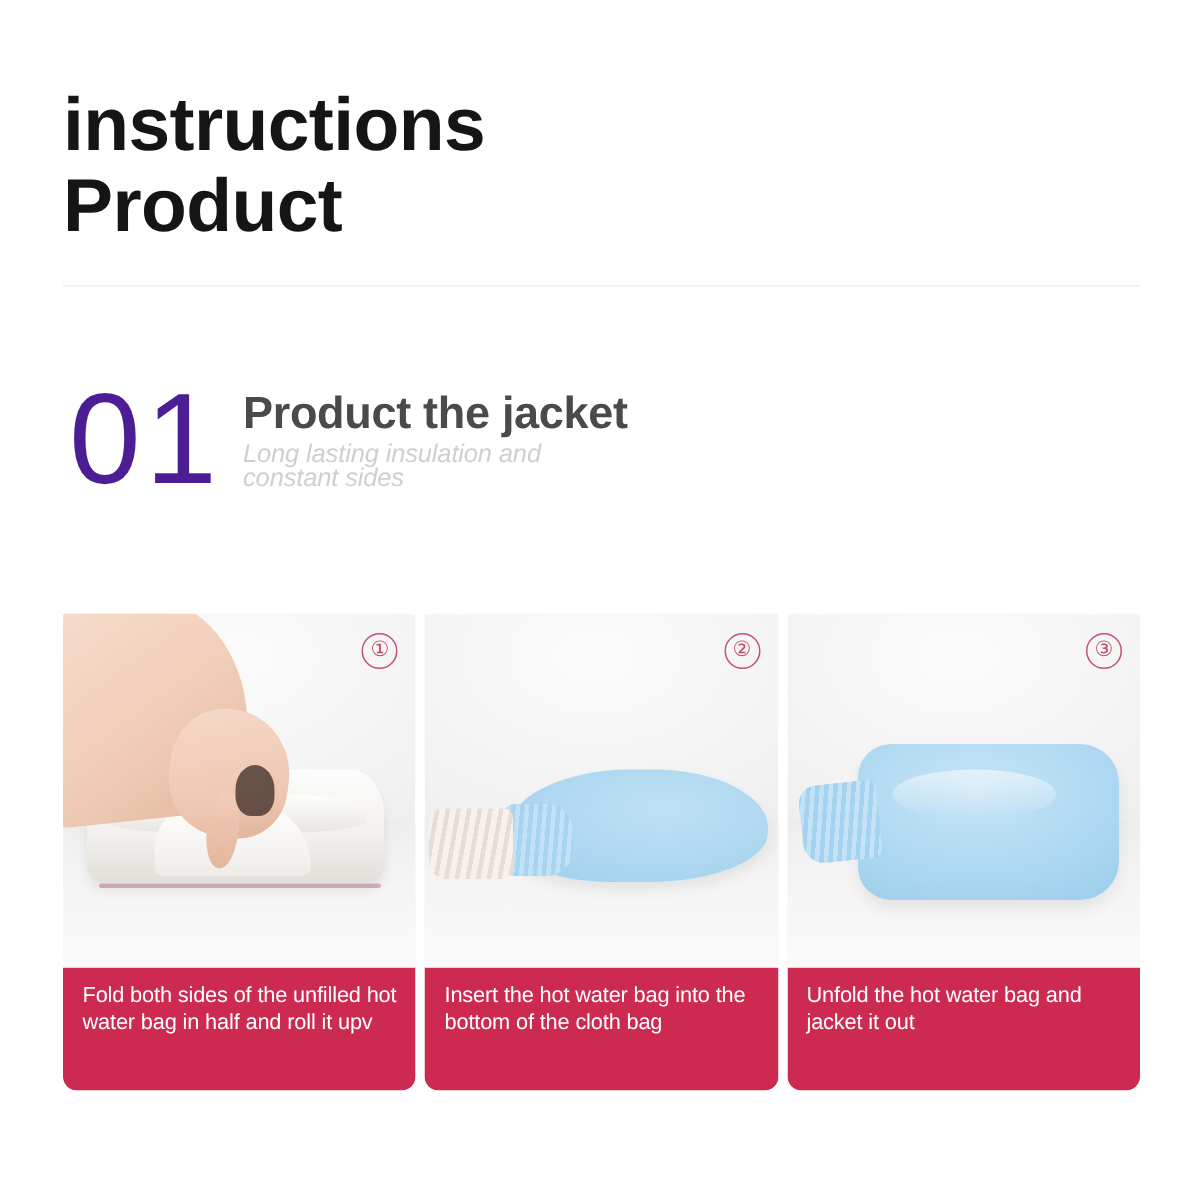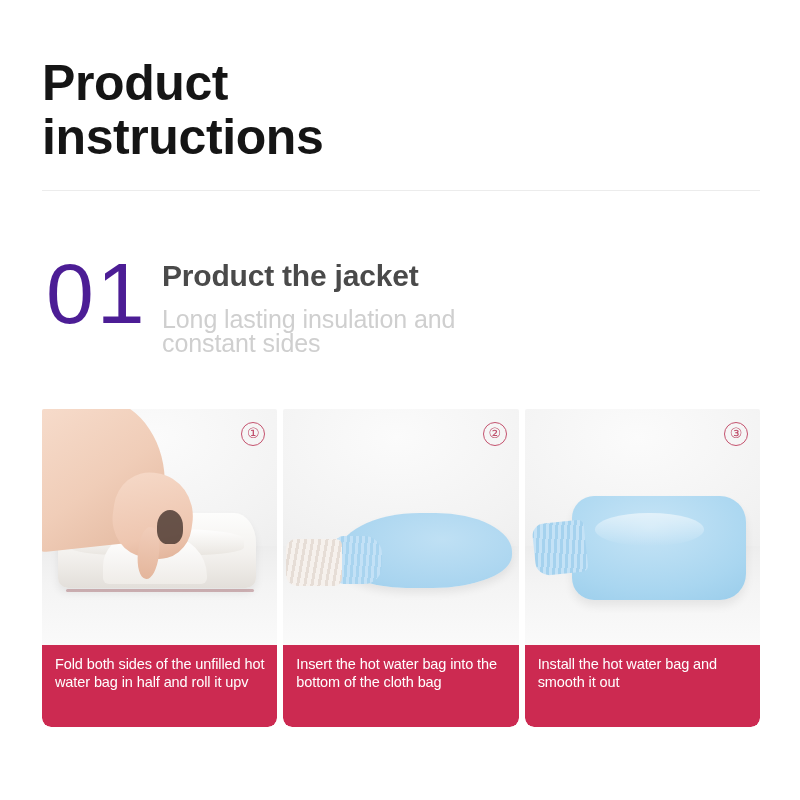--- a/index.html
+++ b/index.html
@@ -70,26 +70,27 @@
     width: 560px;
   }
   .step-title {
     font-size: 30px;
     font-weight: 700;
     color: #4a4a4a;
     line-height: 1.05;
     letter-spacing: -0.2px;
   }
   .step-subtitle {
-    margin-top: 15px;
-    font-size: 25px;
+    margin-top: 3px;
+    font-size: 17px;
     font-weight: 400;
     color: #cfcfcf;
     line-height: 0.98;
     letter-spacing: -0.1px;
+    font-style: italic;
   }
   .step-subtitle .sub-line { display: block; }
 
   
   .panels {
     position: absolute;
     left: 42px;
     top: 409px;
     width: 718px;
     height: 318px;
@@ -294,22 +295,22 @@
     border-radius: 50%;
   }
 </style>
 </head>
 <body>
 
 <div class="page">
 
   <div class="page-header">
     <h1 class="page-title">
+      <span class="title-line">instructions</span>
       <span class="title-line">Product</span>
-      <span class="title-line">instructions</span>
     </h1>
   </div>
   <div class="header-rule"></div>
 
   <div class="step-head">
     <div class="step-number">01</div>
     <div class="step-text">
       <div class="step-title">Product the jacket</div>
       <div class="step-subtitle">
         <span class="sub-line">Long lasting insulation and</span>
@@ -347,17 +348,17 @@
     </div>
 
     <div class="panel">
       <div class="photo">
         <div class="surface"></div>
         <div class="p3-body"></div>
         <div class="p3-neck"></div>
         <div class="p3-sheen"></div>
         <div class="badge">③</div>
       </div>
-      <div class="caption">Install the hot water bag and smooth it out</div>
+      <div class="caption">Unfold the hot water bag and jacket it out</div>
     </div>
 
   </div>
 </div>
 
 </body></html>

